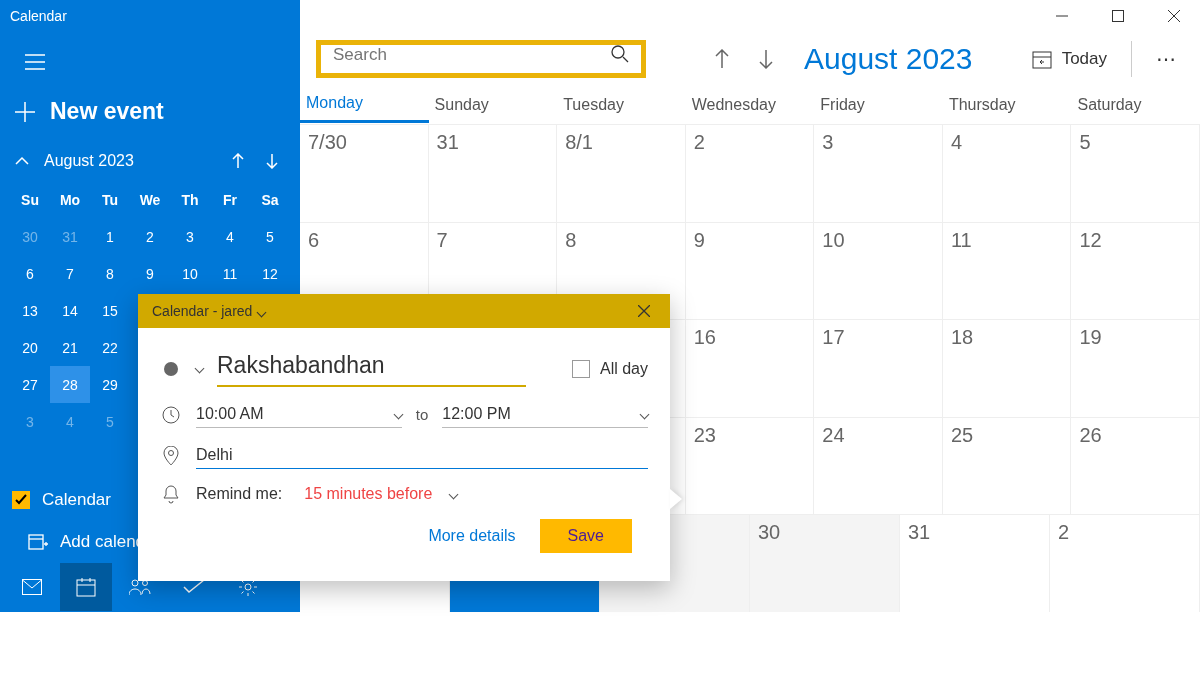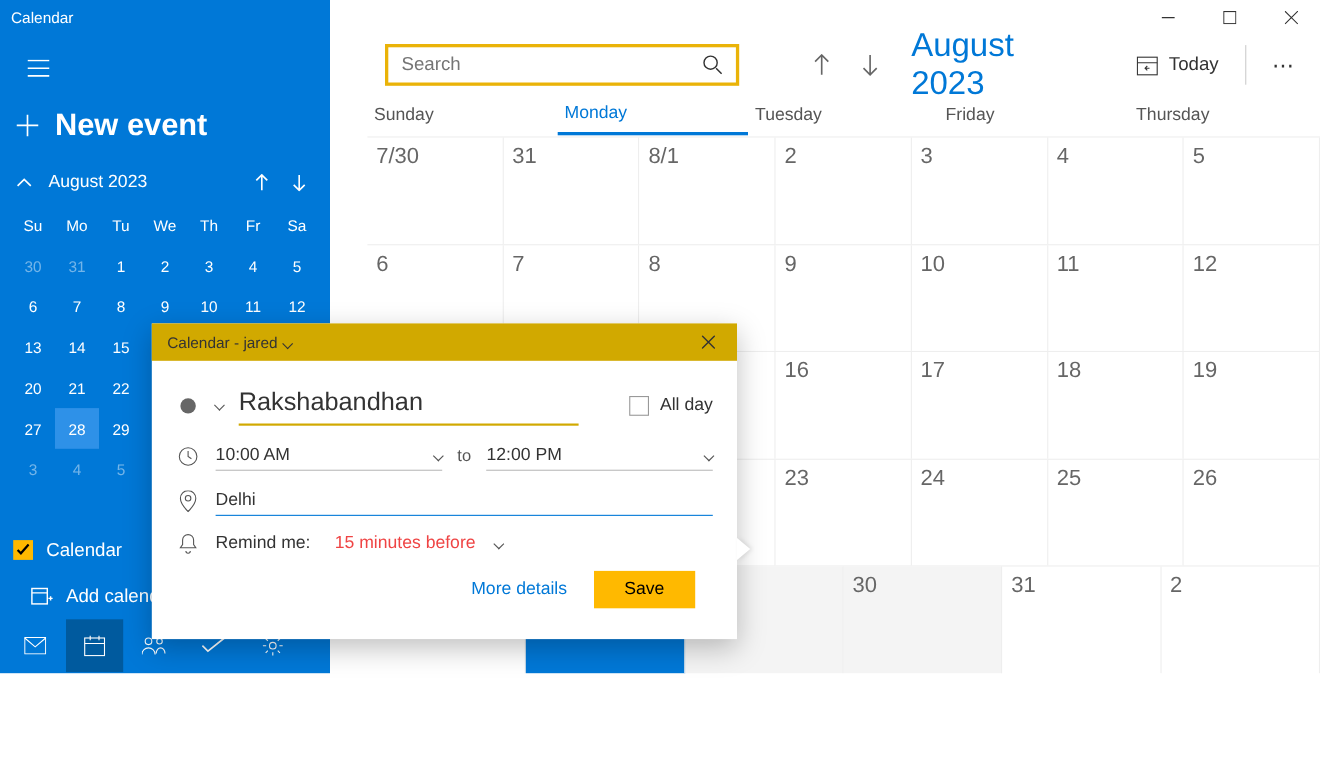--- a/index.html
+++ b/index.html
@@ -1,56 +1,56 @@
 <!DOCTYPE html>
 <html><head>
 <meta charset="utf-8">
 <style>
   * { box-sizing: border-box; margin: 0; padding: 0; font-family: "Segoe UI", Arial, sans-serif; }
   html, body { width: 1200px; height: 692px; overflow: hidden; background: #fff; }
-  .app { width: 1200px; height: 612px; display: flex; position: relative; gap: 34px; }
+  .app { width: 1200px; height: 612px; display: flex; position: relative; }
   
   
   .sidebar { width: 300px; height: 100%; background: #0078d7; color: #fff; position: relative; display: flex; flex-direction: column; }
   .sidebar .title-row { height: 32px; display:flex; align-items:center; padding: 0 10px; font-size: 14px; }
   .hamburger { width: 40px; height: 40px; display:flex; align-items:center; justify-content:center; margin: 10px 0 10px 15px; cursor:pointer;}
   .hamburger svg { width: 20px; height: 16px; }
-  .new-event { display:flex; align-items:center; padding: 6px 14px; font-size: 28px; font-weight: 600; margin-bottom: 14px; cursor:pointer;}
+  .new-event { display:flex; align-items:center; padding: 6px 14px; font-size: 23px; font-weight: 600; margin-bottom: 14px; cursor:pointer;}
   .plus { width: 22px; height: 22px; margin-right: 14px; display:flex; align-items:center; justify-content:center;}
   
   .mini-header { display:flex; align-items:center; padding: 4px 10px 8px 10px; font-size: 16px; }
   .mini-header .chev { width: 24px; height: 24px; display:flex;align-items:center;justify-content:center; cursor:pointer;}
   .mini-header .label { flex:1; padding-left: 10px; }
   .mini-header .arrows { display:flex; gap:14px; padding-right:8px;}
   .mini-header .arrow { width:20px; height:20px; display:flex;align-items:center;justify-content:center; cursor:pointer;}
   
   .mini-grid { width: 100%; padding: 0 10px; }
   .mini-row { display:flex; }
   .mini-cell { flex:1; height: 37px; display:flex; align-items:center; justify-content:center; font-size: 14px; cursor:pointer;}
-  .mini-cell.hdr { font-weight:400; cursor:default;}
+  .mini-cell.hdr { font-weight:700; cursor:default;}
   .mini-cell.dim { color: rgba(255,255,255,0.45); }
   .mini-cell.selected { background: #2e91e8; }
   
   .cal-checks { margin-top: auto; padding: 0 12px 4px 12px; }
   .cal-check { display:flex; align-items:center; gap:12px; padding: 8px 0; font-size:17px;}
   .checkbox { width:18px; height:18px; background:#ffb900; display:flex;align-items:center;justify-content:center;}
   
   .add-cal { display:flex; align-items:center; gap:12px; padding: 10px 28px; font-size:17px; cursor:pointer;}
   
   .bottom-icons { height: 50px; display:flex; align-items:center; padding: 0 6px; gap: 2px;}
   .bottom-icons .bicon { width: 52px; height: 48px; display:flex;align-items:center;justify-content:center; cursor:pointer;}
   .bottom-icons .bicon.active { background: #005a9e; }
   
   
   .main { flex:1; height:100%; display:flex; flex-direction:column; background:#fff; position:relative;}
   .titlebar { height: 32px; display:flex; justify-content:flex-end; align-items:center; padding-right: 6px; gap: 16px;}
   .tbtn { width:40px; height:28px; display:flex;align-items:center;justify-content:center; cursor:pointer;}
   
   .toolbar { height: 54px; display:flex; align-items:center; padding: 0 16px; gap: 16px;}
-  .search-box { width: 330px; height: 38px; border:3px solid #eab308; display:flex; align-items:center; padding: 0 12px;}
+  .search-box { width: 330px; height: 38px; border:5px solid #eab308; display:flex; align-items:flex-start; padding: 0 12px;}
   .search-box input { flex:1; border:none; outline:none; font-size:17px; color:#666;}
   .nav-arrow { width:28px; height:40px; display:flex;align-items:center;justify-content:center; cursor:pointer; color:#333;}
   .month-title { font-size: 30px; color:#0078d7; font-weight:400; margin-left: 8px;}
   .spacer { flex:1; }
   .today-btn { display:flex; align-items:center; gap:10px; font-size:17px; color:#333; cursor:pointer; padding: 4px 8px;}
   .divider { width:1px; height:36px; background:#ccc;}
   .more-btn { width:36px; height:36px; display:flex;align-items:center;justify-content:center; cursor:pointer; font-size:20px; color:#333;}
   
   .day-headers { display:flex; height: 38px; border-bottom: 1px solid transparent;}
   .day-header { flex:1; padding-left: 6px; display:flex; align-items:center; font-size:16px; color:#555;}
@@ -75,21 +75,21 @@
   .title-input { flex:1; border:none; border-bottom: 2px solid #d1a900; font-size:23px; padding: 2px 0 6px 0; outline:none; color:#333;}
   .allday { display:flex; align-items:center; gap:10px; color:#333; font-size:16px; cursor:pointer;padding-left:32px;}
   .allday-box { width:18px; height:18px; border:1.5px solid #999;}
   .time-select { flex:1; border:none; border-bottom:1.5px solid #bbb; font-size:16px; padding:4px 0; display:flex; align-items:center; justify-content:space-between; color:#333; cursor:pointer;}
   .to-label { font-size:15px; color:#555;}
   .loc-input { flex:1; border:none; border-bottom:1.5px solid #0078d7; font-size:16px; padding:4px 0; outline:none; color:#333;}
   .remind-label { font-size:16px; color:#333; margin-right: 8px;}
   .remind-select { font-size:16px; color:#ef4444; display:flex; align-items:center; gap: 18px; cursor:pointer;}
   .popup-footer { display:flex; justify-content:flex-end; align-items:center; gap: 24px; padding: 4px 16px 14px 0;}
   .more-details { color:#0078d7; font-size:16px; cursor:pointer;}
-  .save-btn { background:#ffb900; color:#000000; font-size:16px; padding: 8px 28px; border:none; cursor:pointer;}
+  .save-btn { background:#ffb900; color:#4c1d95; font-size:16px; padding: 8px 28px; border:none; cursor:pointer;}
   .callout-arrow { position:absolute; right:-12px; bottom:72px; width:0; height:0; border-top:10px solid transparent; border-bottom:10px solid transparent; border-left:12px solid #fff; filter: drop-shadow(2px 0 2px rgba(0,0,0,0.1));}
   
   svg { display:block; }
   .caret { border: solid currentColor; border-width: 0 1.5px 1.5px 0; display:inline-block; padding:3px;}
   .caret.down { transform: rotate(45deg);}
 </style>
 </head>
 <body>
 
 <div class="app">
@@ -302,25 +302,27 @@
               <path d="M12 13l-4 0M10 11l-2 2 2 2" stroke="#333" fill="none"></path>
             </svg>
           </span>
         <span>Today</span>
       </div>
       <div class="divider"></div>
       <div class="more-btn">⋯</div>
     </div>
 
     <div class="day-headers" id="day-headers">
+        <div class="day-header active">Monday</div>
         <div class="day-header">Sunday</div>
-        <div class="day-header active">Monday</div>
         <div class="day-header">Tuesday</div>
+        <div class="day-header">Wednesday</div>
         <div class="day-header">Friday</div>
         <div class="day-header">Thursday</div>
+        <div class="day-header">Saturday</div>
       </div>
     <div class="month-grid" id="month-grid">
         <div class="week-row">
           <div class="day-cell">7/30</div>
           <div class="day-cell">31</div>
           <div class="day-cell">8/1</div>
           <div class="day-cell">2</div>
           <div class="day-cell">3</div>
           <div class="day-cell">4</div>
           <div class="day-cell">5</div>

